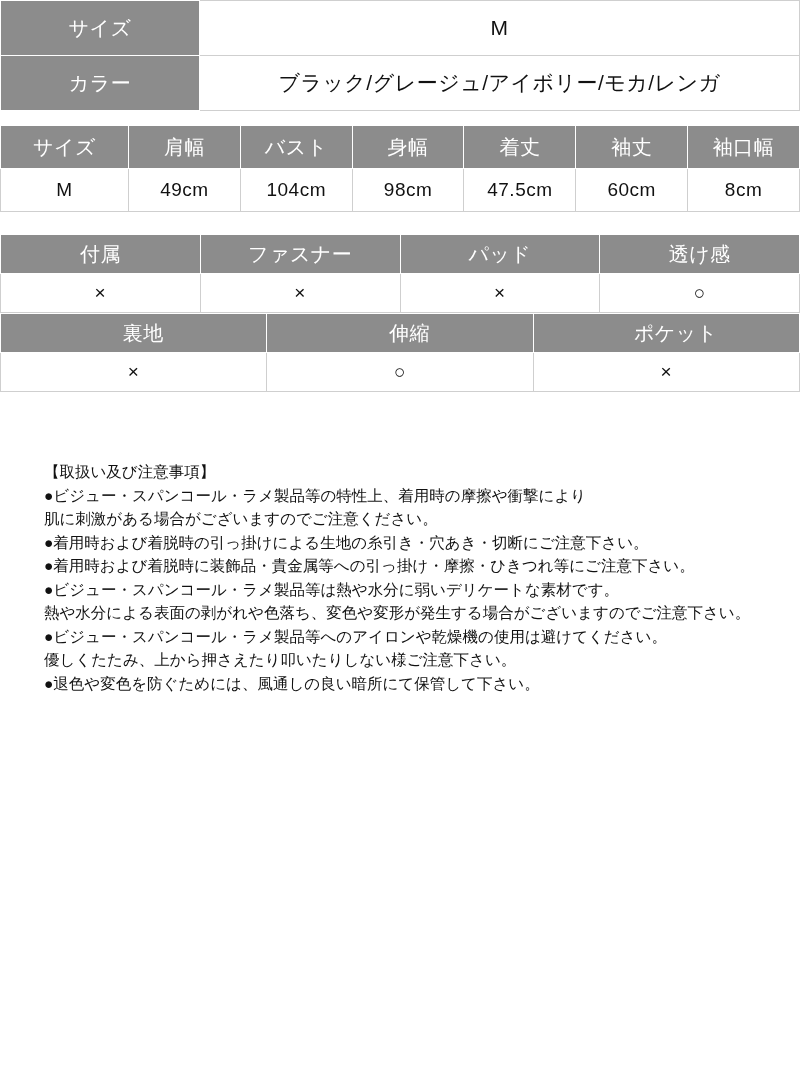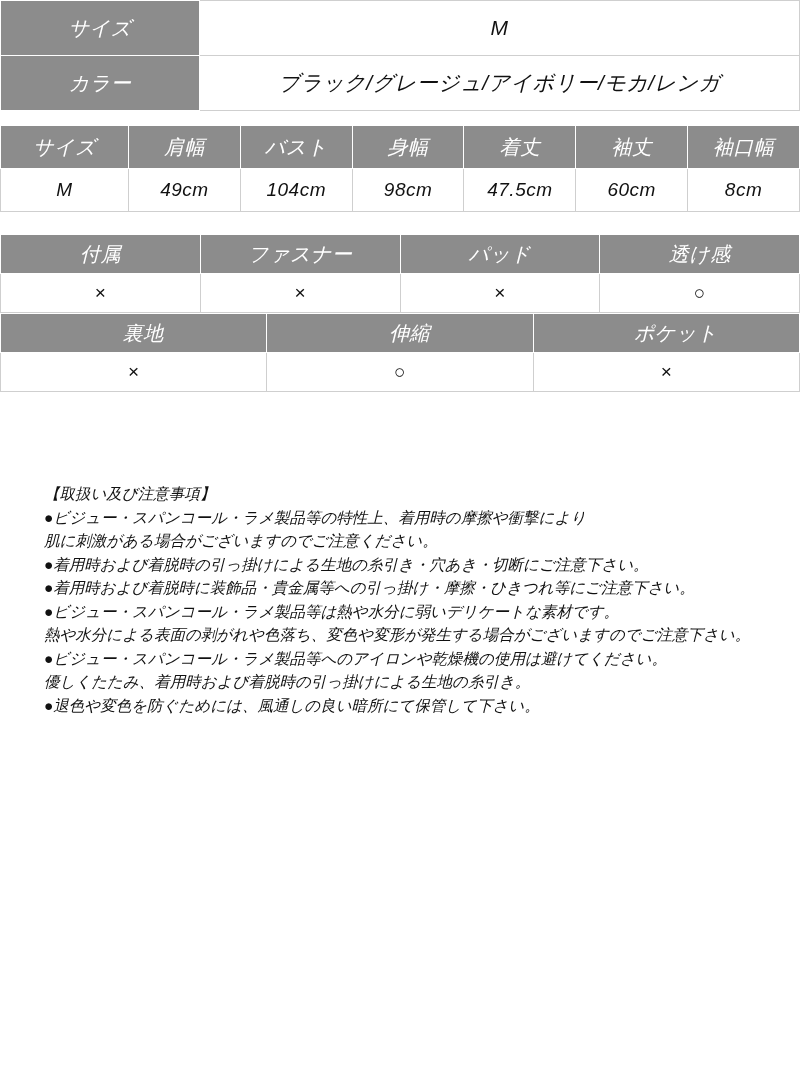--- a/index.html
+++ b/index.html
@@ -12,21 +12,20 @@
     height: 1067px;
     font-family: "Liberation Sans", sans-serif;
     color: #111111;
     overflow: hidden;
   }
   .page {
     position: relative;
     width: 800px;
     height: 1067px;
     box-sizing: border-box;
-    font-style: italic;
   }
 
   table.spec {
     border-collapse: collapse;
     table-layout: fixed;
   }
   table.spec td {
     border: 1px solid #ffffff;
     text-align: center;
     vertical-align: middle;
@@ -88,21 +87,21 @@
   #table-features2 td {
     height: 36px;
     font-size: 19px;
   }
   #table-features2 td.hdr { font-size: 20px; padding-left: 20px; }
 
   .mark { font-size: 18px; }
 
   
   .notes {
-    margin-top: 90px;
+    margin-top: 68px;
     padding-left: 44px;
     font-size: 15.5px;
     line-height: 1.52;
     color: #111111;
     letter-spacing: 0px;
   }
   .notes .line {
     white-space: nowrap;
   }
   .notes .title { }
@@ -191,17 +190,17 @@
 
   <div class="notes">
     <div class="line title">【取扱い及び注意事項】</div>
     <div class="line">●ビジュー・スパンコール・ラメ製品等の特性上、着用時の摩擦や衝撃により</div>
     <div class="line">肌に刺激がある場合がございますのでご注意ください。</div>
     <div class="line">●着用時および着脱時の引っ掛けによる生地の糸引き・穴あき・切断にご注意下さい。</div>
     <div class="line">●着用時および着脱時に装飾品・貴金属等への引っ掛け・摩擦・ひきつれ等にご注意下さい。</div>
     <div class="line">●ビジュー・スパンコール・ラメ製品等は熱や水分に弱いデリケートな素材です。</div>
     <div class="line">熱や水分による表面の剥がれや色落ち、変色や変形が発生する場合がございますのでご注意下さい。</div>
     <div class="line">●ビジュー・スパンコール・ラメ製品等へのアイロンや乾燥機の使用は避けてください。</div>
-    <div class="line">優しくたたみ、着用時および着脱時の引っ掛けによる生地の糸引き。</div>
+    <div class="line">優しくたたみ、上から押さえたり叩いたりしない様ご注意下さい。</div>
     <div class="line">●退色や変色を防ぐためには、風通しの良い暗所にて保管して下さい。</div>
   </div>
 
 </div>
 
 </body></html>

